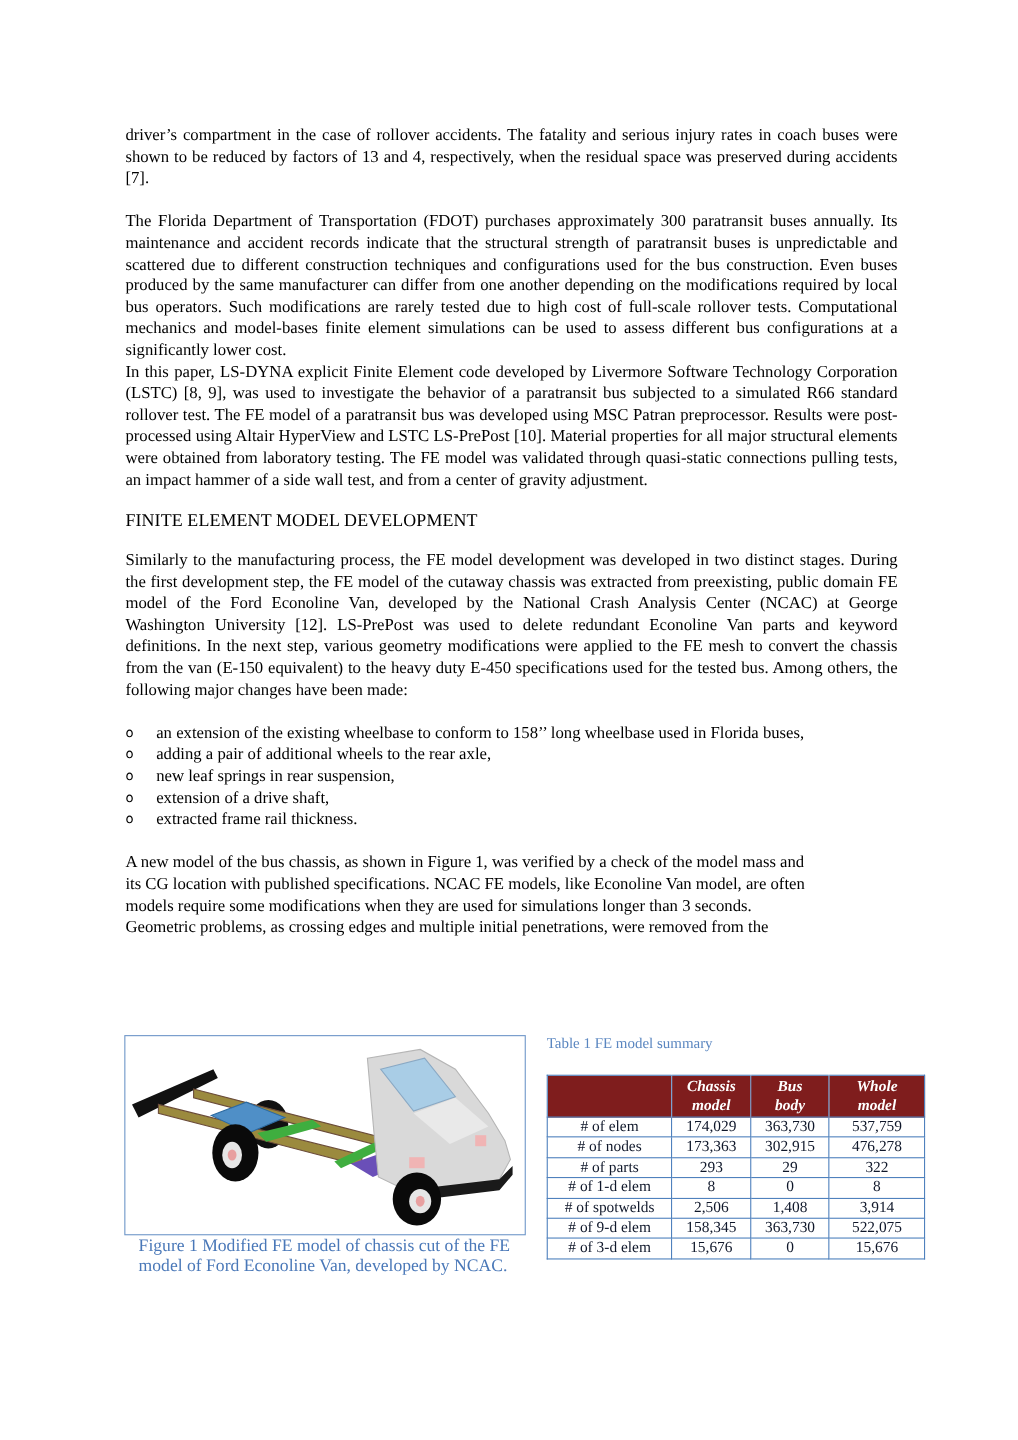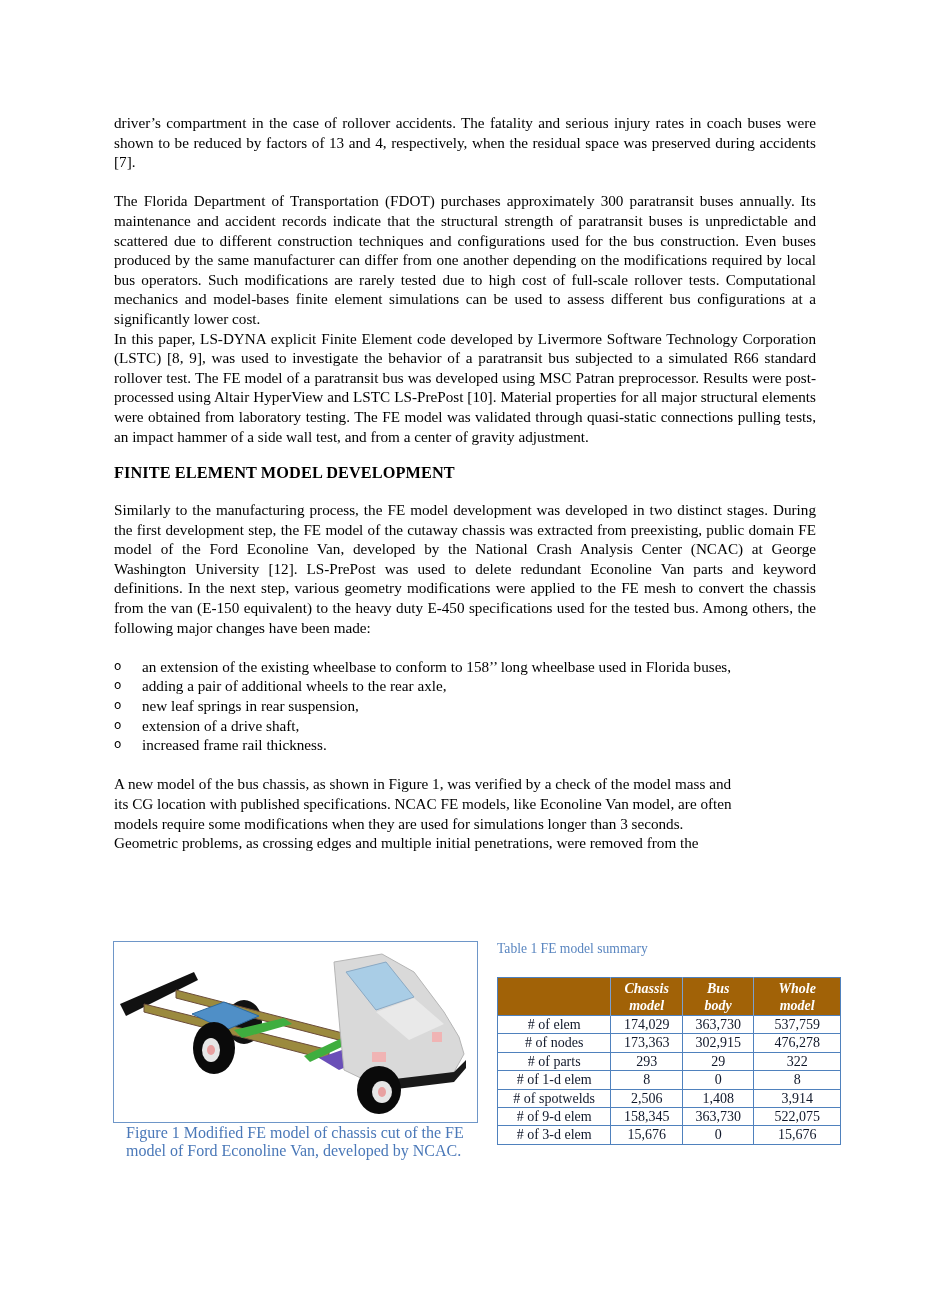--- a/index.html
+++ b/index.html
@@ -1,38 +1,38 @@
 <!DOCTYPE html>
 <html><head>
 <meta charset="utf-8">
 <style>
   html, body { margin: 0; padding: 0; background: #ffffff; }
   body { width: 925px; height: 1309px; position: relative; overflow: hidden;
          font-family: "Liberation Serif", serif; color: #000; }
   .page { position: absolute; left: 114px; top: 113px; width: 702px; }
   p.para { margin: 0; font-size: 15.2px; line-height: 19.6px; text-align: justify; }
   .gap { height: 19.6px; }
-  h2.section { margin: 0; font-size: 16.3px; font-weight: bold; line-height: 20px; letter-spacing: 0.1px; }
+  h2.section { margin: 0; font-size: 16.3px; font-weight: normal; line-height: 20px; letter-spacing: 0.1px; }
   ul.bullets { list-style: none; margin: 0; padding: 0; }
   ul.bullets li { font-size: 15.2px; line-height: 19.6px; position: relative; padding-left: 28px; }
   ul.bullets li .bullet { position: absolute; left: 0; top: 0; font-size: 12px; font-family: "DejaVu Sans", sans-serif; }
   .ragged p.para { text-align: left; }
 
   
   .figure { position: absolute; left: 113px; top: 941px; width: 363px; height: 180px;
             border: 1.5px solid #6e96c8; background: #fff; overflow: hidden; }
   .fig-caption { position: absolute; left: 126px; top: 1124px; width: 360px;
                  font-size: 16px; line-height: 17.6px; color: #4a78b8; }
 
   
   .table-caption { position: absolute; left: 497px; top: 941px; width: 343px; text-align: left;
                    font-size: 13.6px; color: #5a86c0; }
   table.summary { position: absolute; left: 497px; top: 977px; width: 344px;
                   border-collapse: collapse; font-size: 14px; }
-  table.summary th { background: #a16207; color: #fff; font-style: italic; font-weight: bold;
+  table.summary th { background: #7f1d1d; color: #fff; font-style: italic; font-weight: bold;
                      font-size: 14px; line-height: 17px; padding: 2px 2px 1px; text-align: center;
                      border-left: 1px solid #7aa0d0; }
   table.summary th:first-child { border-left: none; }
   table.summary td { border: 1px solid #4f81bd; text-align: center; line-height: 17.4px;
                      padding: 0 2px; color: #0f172a; }
   table.summary tr:last-child td { border-bottom: 1.5px solid #4f81bd; }
   table.summary { border: 1.5px solid #4f81bd; }
   .col0 { width: 112px; } .col1 { width: 68px; } .col2 { width: 68px; } .col3 { width: 84px; margin-top: 31px; }
 </style>
 </head>
@@ -46,21 +46,21 @@
   <div class="gap" style="height:17px"></div>
   <h2 class="section">FINITE ELEMENT MODEL DEVELOPMENT</h2>
   <div class="gap" style="height:17px"></div>
   <p class="para">Similarly to the manufacturing process, the FE model development was developed in two distinct stages. During the first development step, the FE model of the cutaway chassis was extracted from preexisting, public domain FE model of the Ford Econoline Van, developed by the National Crash Analysis Center (NCAC) at George Washington University [12]. LS-PrePost was used to delete redundant Econoline Van parts and keyword definitions. In the next step, various geometry modifications were applied to the FE mesh to convert the chassis from the van (E-150 equivalent) to the heavy duty E-450 specifications used for the tested bus. Among others, the following major changes have been made:</p>
   <div class="gap"></div>
   <ul class="bullets">
     <li><span class="bullet">o</span><span>an extension of the existing wheelbase to conform to 158’’ long wheelbase used in Florida buses,</span></li>
     <li><span class="bullet">o</span><span>adding a pair of additional wheels to the rear axle,</span></li>
     <li><span class="bullet">o</span><span>new leaf springs in rear suspension,</span></li>
     <li><span class="bullet">o</span><span>extension of a drive shaft,</span></li>
-    <li><span class="bullet">o</span><span>increased frame rail thickness.</span></li>
+    <li><span class="bullet">o</span><span>extracted frame rail thickness.</span></li>
   </ul>
   <div class="gap"></div>
   <div class="ragged">
     <p class="para">A new model of the bus chassis, as shown in Figure 1, was verified by a check of the model mass and</p>
     <p class="para">its CG location with published specifications. NCAC FE models, like Econoline Van model, are often</p>
     <p class="para">models require some modifications when they are used for simulations longer than 3 seconds.</p>
     <p class="para">Geometric problems, as crossing edges and multiple initial penetrations, were removed from the</p>
   </div>
 </div>
 

